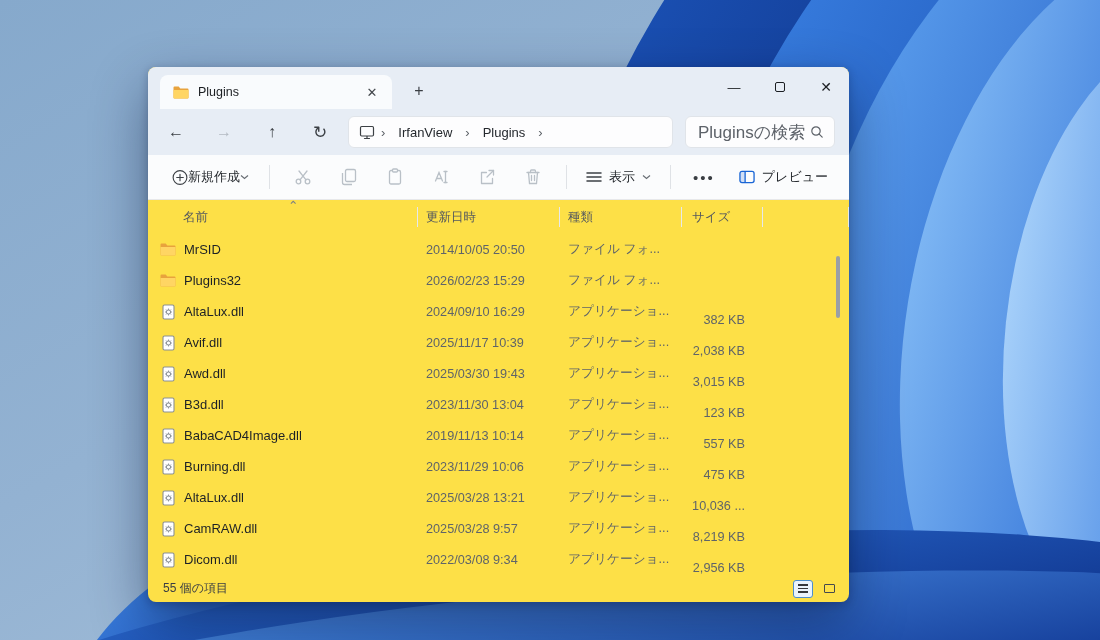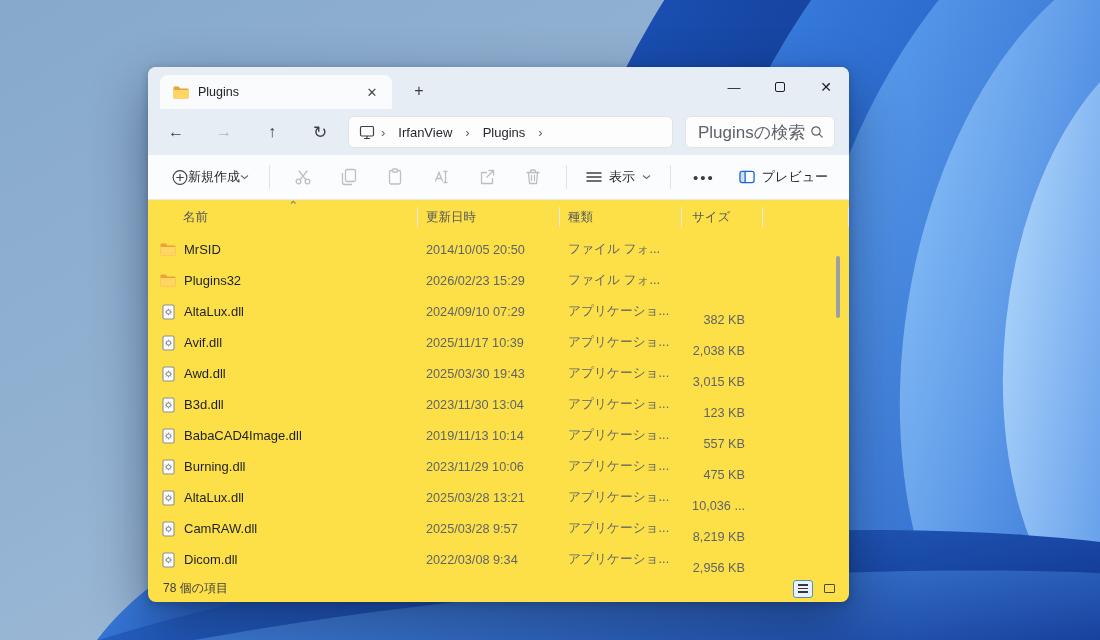--- a/index.html
+++ b/index.html
@@ -301,21 +301,21 @@
 
       <span class="icon ic-dll">
         <svg width="13" height="16" viewBox="0 0 13 16">
               <rect x="1" y="1" width="11" height="14" rx="1.5" fill="#fff" stroke="#8a9096" stroke-width="1.1"></rect>
               <circle cx="6.5" cy="8" r="2.1" fill="none" stroke="#8a9096" stroke-width="1"></circle>
               <path d="M6.5 4.9v1M6.5 10.1v1M3.4 8h1M8.6 8h1M4.3 5.8l.7.7M8 9.5l.7.7M8.7 5.8l-.7.7M5 9.5l-.7.7" stroke="#8a9096" stroke-width=".9" stroke-linecap="round"></path>
             </svg>
       </span>
       <span class="fname">AltaLux.dll</span>
     </div>
-    <div class="cell date">2024/09/10 07:29</div>
+    <div class="cell date">2024/09/10 16:29</div>
     <div class="cell type">アプリケーショ...</div>
     <div class="cell size">382 KB</div>
   </div>
       <div class="row">
     <div class="cell name">
 
       <span class="icon ic-dll">
         <svg width="13" height="16" viewBox="0 0 13 16">
               <rect x="1" y="1" width="11" height="14" rx="1.5" fill="#fff" stroke="#8a9096" stroke-width="1.1"></rect>
               <circle cx="6.5" cy="8" r="2.1" fill="none" stroke="#8a9096" stroke-width="1"></circle>
@@ -437,21 +437,21 @@
       <span class="fname">Dicom.dll</span>
     </div>
     <div class="cell date">2022/03/08 9:34</div>
     <div class="cell type">アプリケーショ...</div>
     <div class="cell size">2,956 KB</div>
   </div>
       <div class="scrollbar"></div>
   </div>
 
   <div class="statusbar">
-    <span class="status-count">78 個の項目</span>
+    <span class="status-count">55 個の項目</span>
     <div class="status-views">
       <div class="sv-btn selected">
         <span class="sv-lines">
             <i></i>
             <i></i>
             <i></i>
           </span>
       </div>
       <div class="sv-btn">
         <span class="sv-rect"></span>

